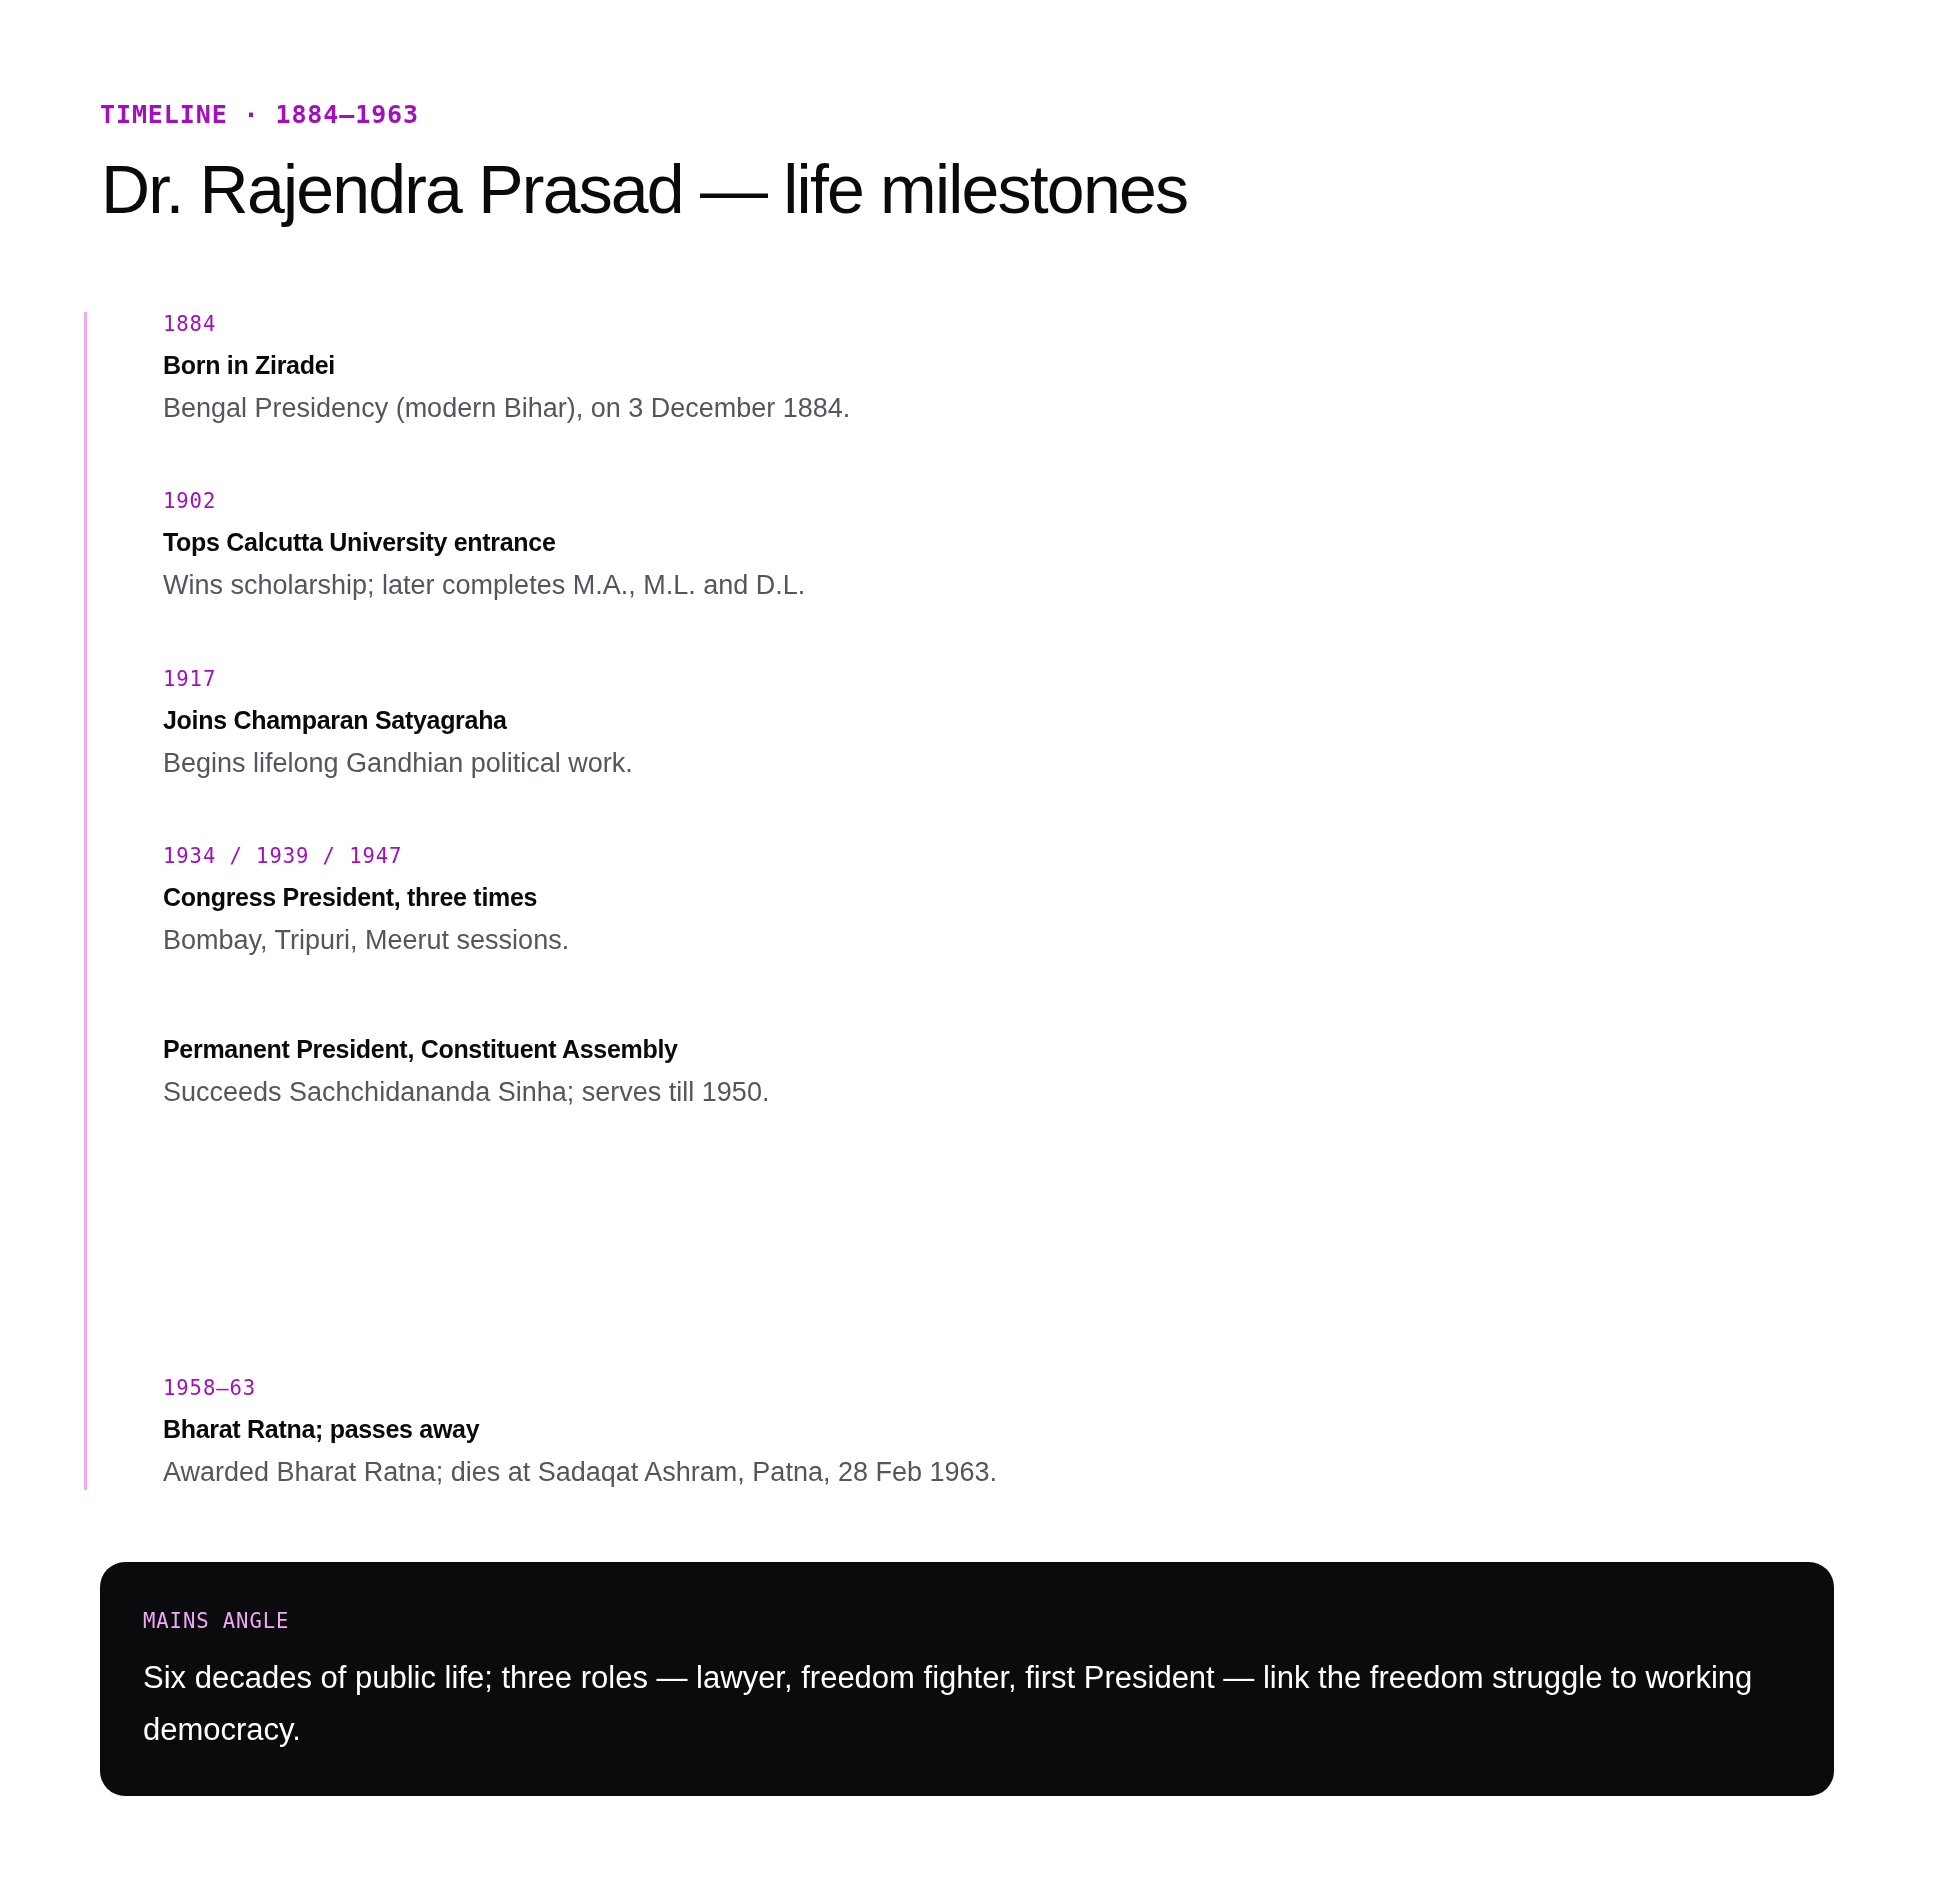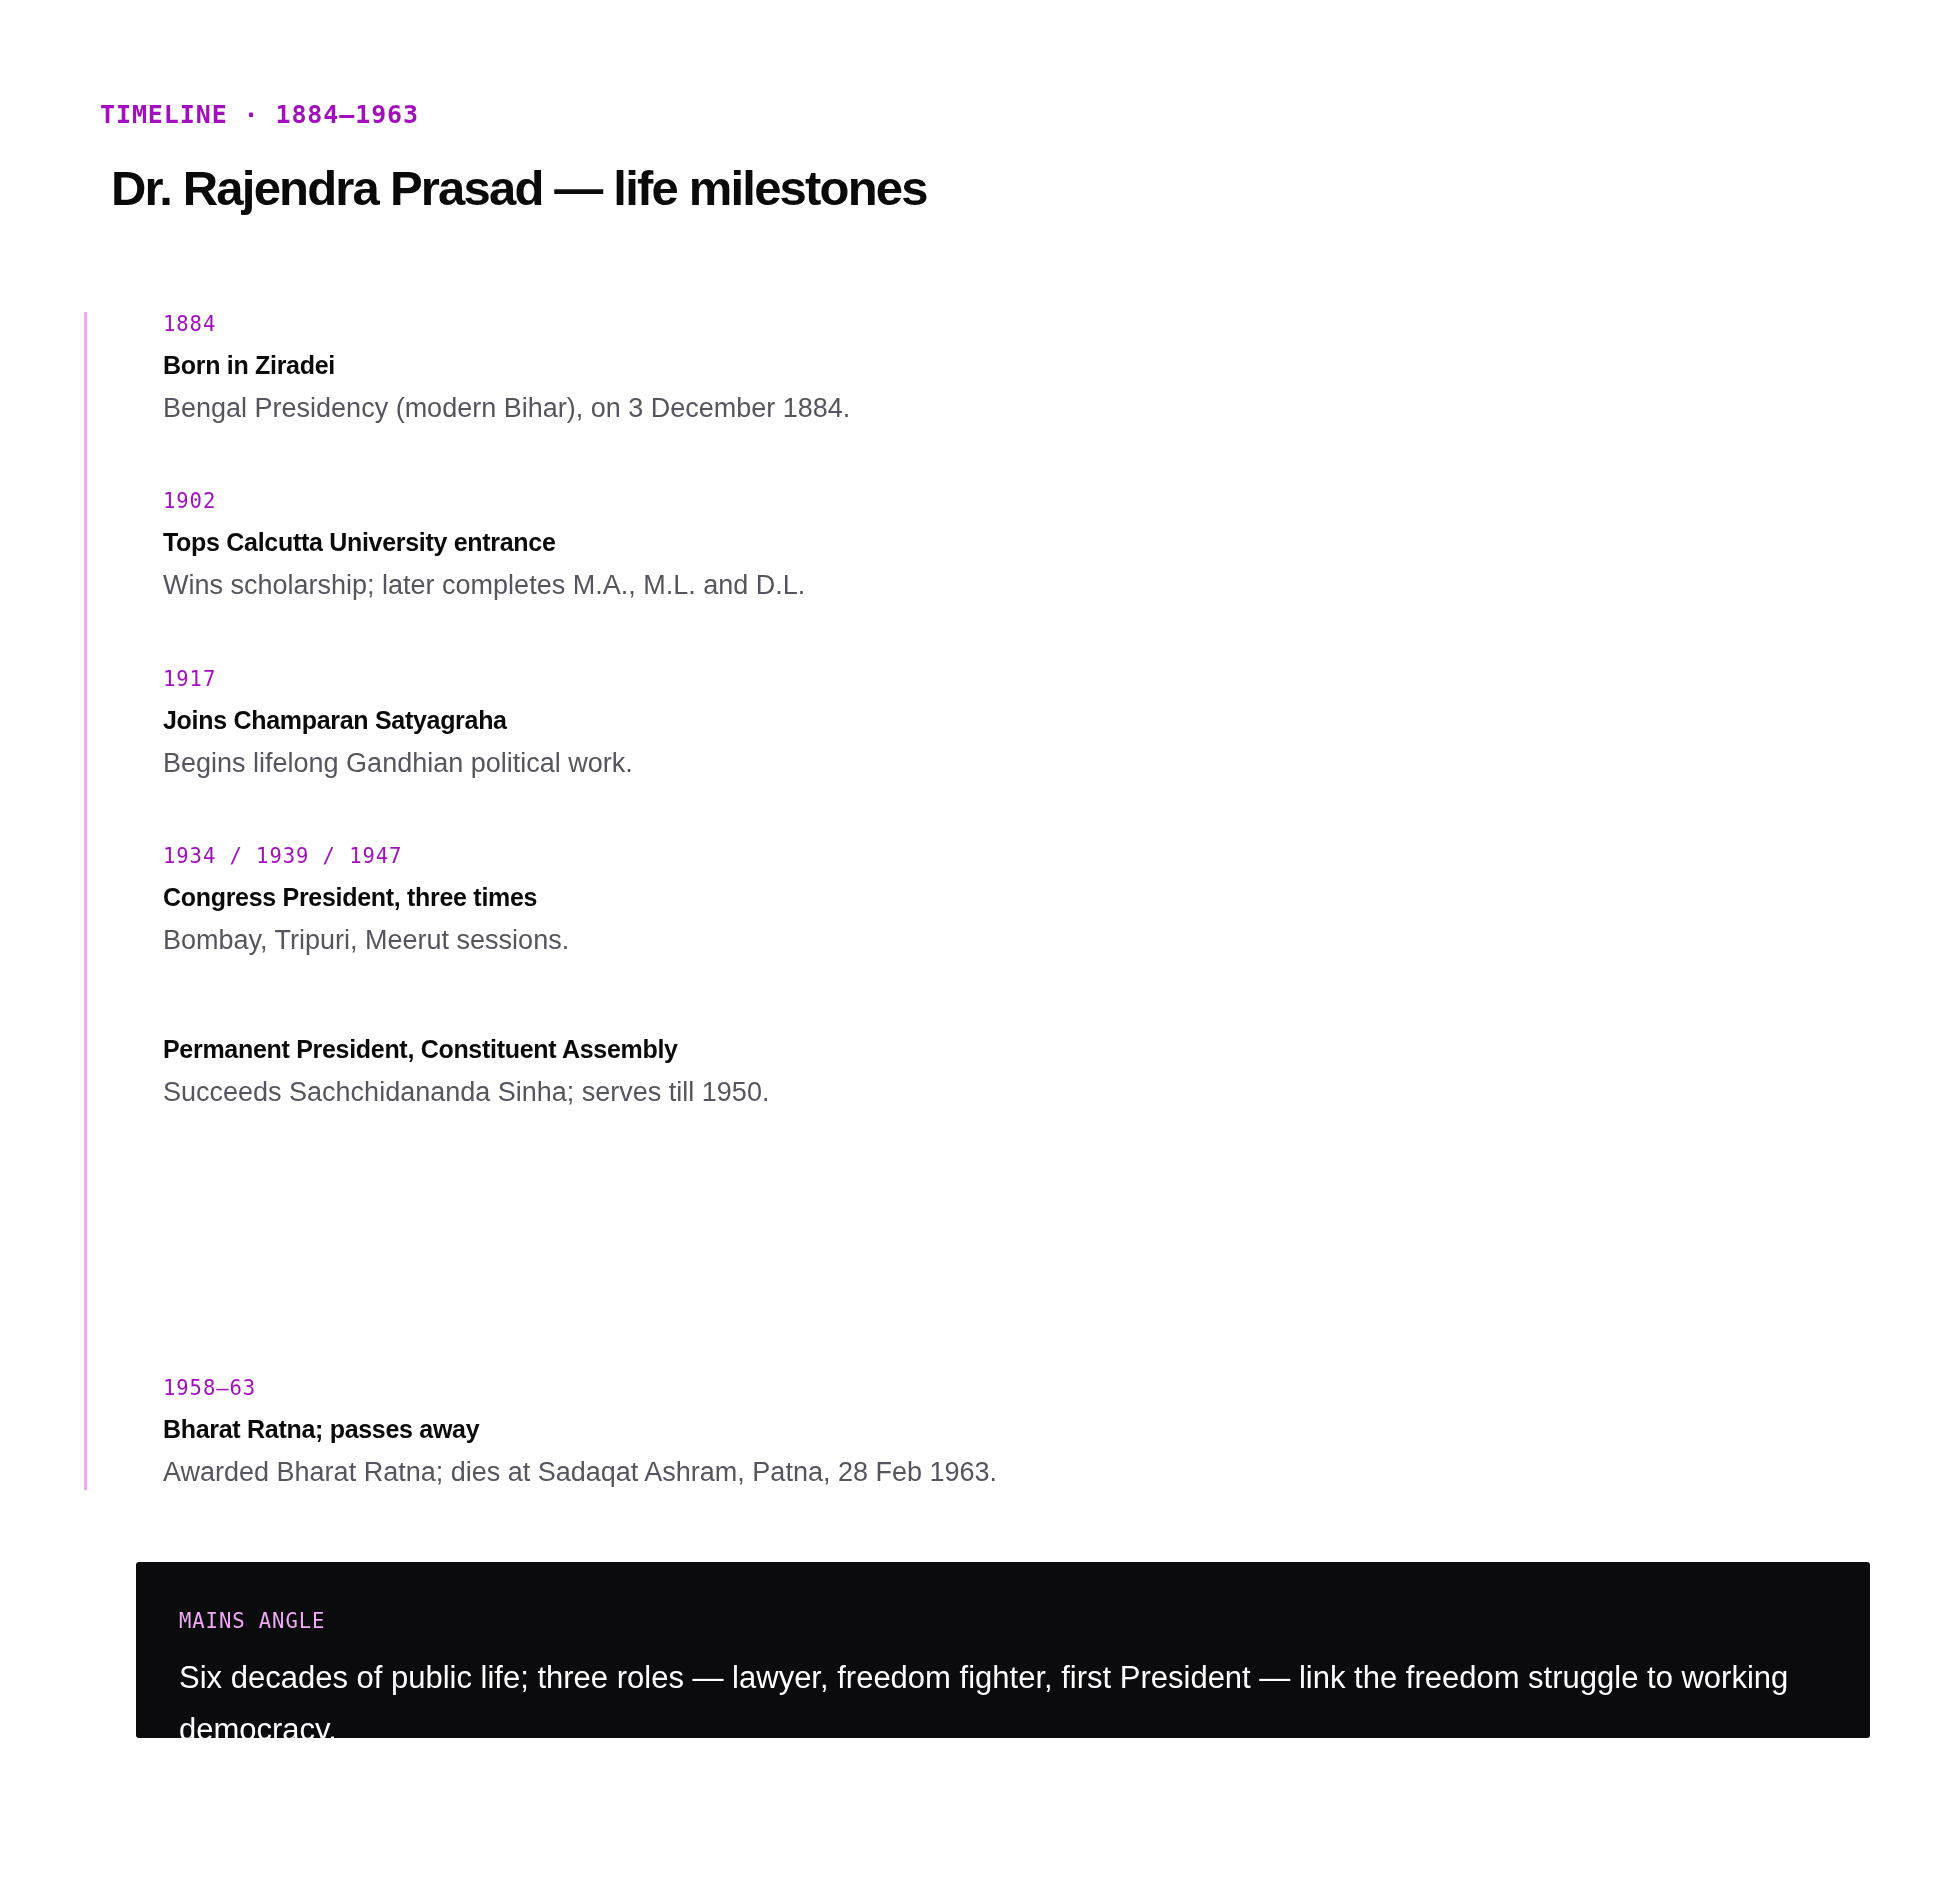--- a/index.html
+++ b/index.html
@@ -4,23 +4,23 @@
   <style>
     html, body { margin: 0; padding: 0; background: #ffffff; }
     body { width: 1934px; height: 1895px; position: relative; font-family: "Liberation Sans", "DejaVu Sans", sans-serif; color: #0a0a0a; }
     .eyebrow {
       position: absolute; left: 100px; top: 100px;
       font-family: "DejaVu Sans Mono", "Liberation Mono", monospace;
       font-weight: bold; font-size: 25px; letter-spacing: 0.9px;
       color: #a30fbf;
     }
     .title {
-      position: absolute; left: 99px; top: 150px; margin: 12px;
+      position: absolute; left: 99px; top: 150px; margin: 2px;
       font-family: "Liberation Sans", "DejaVu Sans", sans-serif;
-      font-weight: 700; font-size: 49px; letter-spacing: -1.8px;
+      font-weight: 400; font-size: 68px; letter-spacing: -1.8px;
       color: #0a0a0a; line-height: 1.1;
     }
     .timeline {
       position: absolute; left: 84px; top: 312px; width: 1612px; height: 1178px;
       border-left: 3.6px solid #f0a8f7;
     }
     .item { position: absolute; left: 76px; }
     .item .year {
       font-family: "DejaVu Sans Mono", "Liberation Mono", monospace;
       font-size: 20.6px; color: #a30fbf; letter-spacing: 0.9px; line-height: 25px;
@@ -30,24 +30,23 @@
       font-family: "Liberation Sans", "DejaVu Sans", sans-serif;
       font-weight: 600; font-size: 25px; color: #0a0a0a; line-height: 38px;
       letter-spacing: -0.3px;
     }
     .item .desc {
       margin-top: 7.2px;
       font-family: "Liberation Sans", "DejaVu Sans", sans-serif;
       font-size: 27px; color: #55555f; line-height: 34px;
     }
     .callout {
-      position: absolute; left: 100px; top: 1562px; width: 1734px; height: 176px;
-      background: #0b0b0d; border-radius: 3px; box-sizing: border-box;
+      position: absolute; left: 100px; top: 1562px; width: 1734px; height: 234px;
+      background: #0b0b0d; border-radius: 25px; box-sizing: border-box;
       padding: 47px 41px 0 43px;
-      margin-left: 36px;
     }
     .callout .label {
       font-family: "DejaVu Sans Mono", "Liberation Mono", monospace;
       font-size: 20.6px; color: #f0a8f7; letter-spacing: 0.9px; line-height: 25px;
     }
     .callout .text {
       margin-top: 18px;
       font-family: "Liberation Sans", "DejaVu Sans", sans-serif;
       font-size: 31px; color: #ffffff; line-height: 52px;
     }

